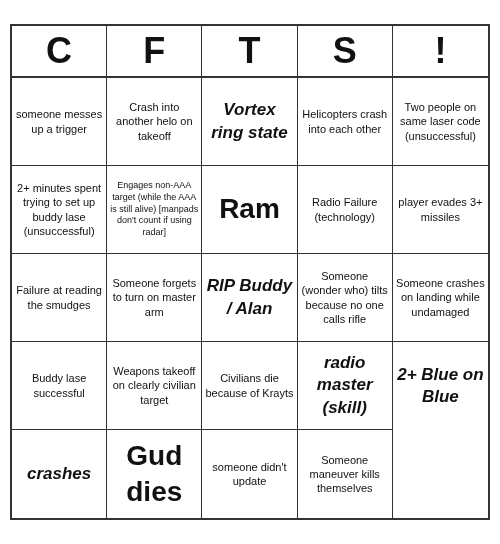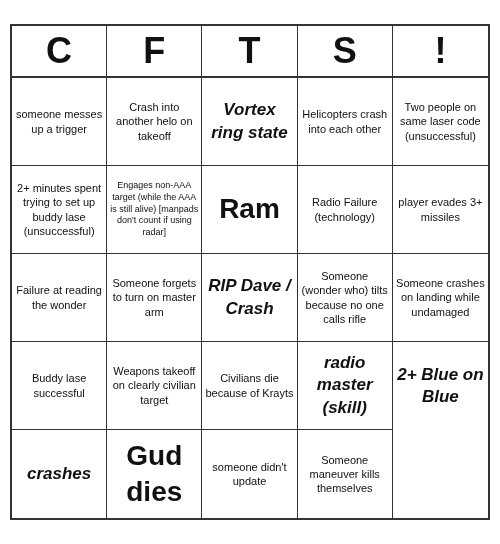--- a/index.html
+++ b/index.html
@@ -85,23 +85,23 @@
   <div class="bingo-cell">someone messes up a trigger</div>
       <div class="bingo-cell">Crash into another helo on takeoff</div>
       <div class="bingo-cell medium-large">Vortex ring state</div>
       <div class="bingo-cell">Helicopters crash into each other</div>
       <div class="bingo-cell">Two people on same laser code (unsuccessful)</div>
       <div class="bingo-cell">2+ minutes spent trying to set up buddy lase (unsuccessful)</div>
       <div class="bingo-cell" style="font-size: 9px;">Engages non-AAA target (while the AAA is still alive) [manpads don't count if using radar]</div>
       <div class="bingo-cell xlarge-text">Ram</div>
       <div class="bingo-cell">Radio Failure (technology)</div>
       <div class="bingo-cell">player evades 3+ missiles</div>
-      <div class="bingo-cell">Failure at reading the wonder</div>
+      <div class="bingo-cell">Failure at reading the smudges</div>
       <div class="bingo-cell">Someone forgets to turn on master arm</div>
-      <div class="bingo-cell medium-large">RIP Dave / Crash</div>
+      <div class="bingo-cell medium-large">RIP Buddy / Alan</div>
       <div class="bingo-cell">Someone (wonder who) tilts because no one calls rifle</div>
       <div class="bingo-cell">Someone crashes on landing while undamaged</div>
       <div class="bingo-cell">Buddy lase successful</div>
       <div class="bingo-cell">Weapons takeoff on clearly civilian target</div>
       <div class="bingo-cell">Civilians die because of Krayts</div>
       <div class="bingo-cell medium-large">radio master (skill)</div>
       <div class="bingo-cell last-row medium-large">2+ Blue on Blue</div>
       <div class="bingo-cell last-row medium-large">crashes</div>
       <div class="bingo-cell last-row xlarge-text">Gud dies</div>
       <div class="bingo-cell last-row">someone didn't update</div>

